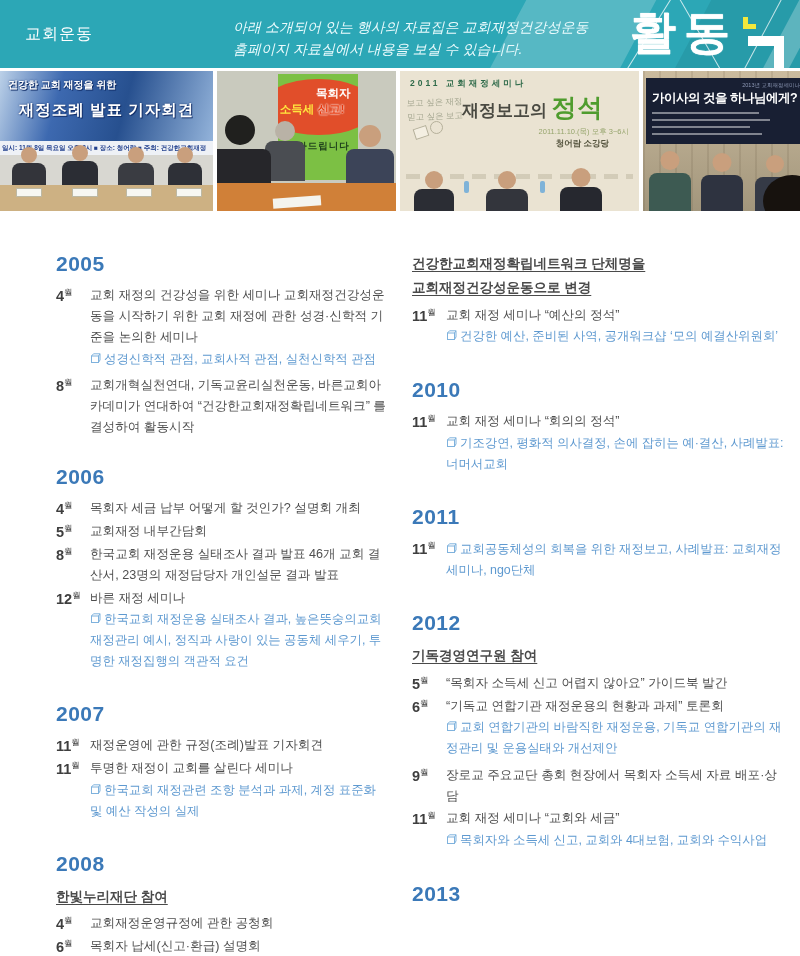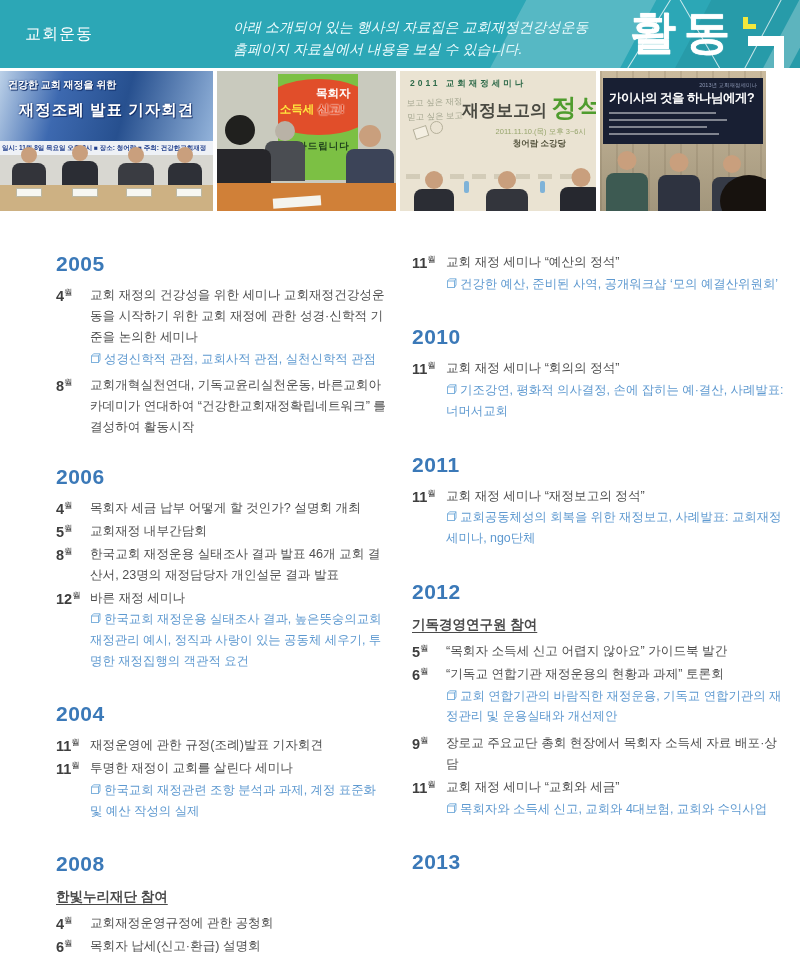--- a/index.html
+++ b/index.html
@@ -44,21 +44,21 @@
   .p2-banner { position:absolute; left:34%; top:3px; width:45%; height:76%; background:#7cc044; overflow:hidden; }
   .p2-circle { position:absolute; left:-20%; top:5%; width:140%; height:52%; border-radius:50%; background:#e14e2a; }
   .p2-t1 { position:absolute; top:12px; right:8px; color:#fff; font-weight:bold; font-size:11.5px; }
   .p2-t2 { position:absolute; top:28px; left:2px; font-weight:bold; font-size:11.5px; color:#ffe63e; white-space:nowrap; }
   .p2-t2 b { color:#e8380d; text-shadow:0 0 2px #fff,0 0 2px #fff; }
   .p2-t3 { position:absolute; top:62%; left:0; width:100%; text-align:center; font-size:9.5px; font-weight:bold; color:#20421c; letter-spacing:1px; }
   .p2-table { position:absolute; bottom:0; width:100%; height:28px; background:#d08038; }
   .p2-paper { position:absolute; bottom:4px; left:56px; width:48px; height:10px; background:#f4f4ee; transform:rotate(-4deg); }
 
   
-  .p3 { width:196px; background:#eae3d2; }
+  .p3 { width:239px; background:#eae3d2; }
   .p3-top { font-size:8.5px; font-weight:bold; letter-spacing:3px; color:#2f6b4a; margin:7px 0 0 10px; white-space:nowrap; }
   .p3-hand { position:absolute; left:7px; top:25px; font-size:8.5px; color:#a3a58f; line-height:1.6; transform:rotate(-2deg); }
   .p3-title { position:absolute; left:62px; top:20px; white-space:nowrap; }
   .p3-title .main { font-size:17px; font-weight:bold; color:#4a4a42; }
   .p3-title .accent { font-size:25px; font-weight:bold; color:#4f9c2e; letter-spacing:1px; }
   .p3-date { position:absolute; right:10px; top:56px; font-size:7.5px; color:#97a56d; }
   .p3-place { position:absolute; right:30px; top:67px; font-size:8.5px; font-weight:bold; color:#55543e; }
   .p3-doodle-head { position:absolute; left:30px; top:50px; width:13px; height:13px; border:1.5px solid #b5b09a; border-radius:50%; }
   .p3-doodle-box { position:absolute; left:14px; top:56px; width:14px; height:11px; border:1.5px solid #b5b09a; transform:rotate(-18deg); background:#f4efe2; }
   .p3-logos { position:absolute; left:6px; right:6px; bottom:32px; height:5px; background:repeating-linear-gradient(90deg,#c9c2ad 0 14px,transparent 14px 22px); opacity:.7; }
@@ -276,21 +276,21 @@
           <div class="etext">바른 재정 세미나</div>
           <div class="elinks"><svg class="doc-icon" width="11" height="11" viewBox="0 0 11 11">
                 <rect x="1.5" y="3" width="7" height="6.5" fill="none" stroke="#7fb2dd"></rect>
                 <path d="M1.5 3 L3.5 0.8 L10 0.8 L8.5 3 M10 0.8 L10 7 L8.5 9.5" fill="none" stroke="#7fb2dd"></path>
               </svg><span>한국교회 재정운용 실태조사 결과, 높은뜻숭의교회 재정관리 예시, 정직과 사랑이 있는 공동체 세우기, 투명한 재정집행의 객관적 요건</span></div>
         </div>
       </div>
     </div>
 
     <div class="section">
-      <div class="year">2004</div>
+      <div class="year">2007</div>
       <div class="entry">
         <div class="month"><span>11</span><sup>월</sup></div>
         <div class="ebody">
             <div class="etext">재정운영에 관한 규정(조례)발표 기자회견</div>
           </div>
       </div>
       <div class="entry">
         <div class="month"><span>11</span><sup>월</sup></div>
         <div class="ebody">
           <div class="etext">투명한 재정이 교회를 살린다 세미나</div>
@@ -319,20 +319,24 @@
             <div class="etext">목회자 납세(신고·환급) 설명회</div>
           </div>
       </div>
 
     </div>
   </div>
 
   <div class="col-right">
 
     <div class="section">
+      <div class="subtitle-wrap">
+        <div class="subtitle">건강한교회재정확립네트워크 단체명을</div>
+        <div class="subtitle">교회재정건강성운동으로 변경</div>
+      </div>
       <div class="entry">
         <div class="month"><span>11</span><sup>월</sup></div>
         <div class="ebody">
           <div class="etext">교회 재정 세미나 “예산의 정석”</div>
           <div class="elinks"><svg class="doc-icon" width="11" height="11" viewBox="0 0 11 11">
                 <rect x="1.5" y="3" width="7" height="6.5" fill="none" stroke="#7fb2dd"></rect>
                 <path d="M1.5 3 L3.5 0.8 L10 0.8 L8.5 3 M10 0.8 L10 7 L8.5 9.5" fill="none" stroke="#7fb2dd"></path>
               </svg><span>건강한 예산, 준비된 사역, 공개워크샵 ‘모의 예결산위원회’</span></div>
         </div>
       </div>
@@ -350,21 +354,20 @@
               </svg><span>기조강연, 평화적 의사결정, 손에 잡히는 예·결산, 사례발표: 너머서교회</span></div>
         </div>
       </div>
     </div>
 
     <div class="section">
       <div class="year">2011</div>
       <div class="entry">
         <div class="month"><span>11</span><sup>월</sup></div>
         <div class="ebody">
-          <div class="etext">교회 재정 세미나 “재정보고의 정석”</div>
           <div class="elinks"><svg class="doc-icon" width="11" height="11" viewBox="0 0 11 11">
                 <rect x="1.5" y="3" width="7" height="6.5" fill="none" stroke="#7fb2dd"></rect>
                 <path d="M1.5 3 L3.5 0.8 L10 0.8 L8.5 3 M10 0.8 L10 7 L8.5 9.5" fill="none" stroke="#7fb2dd"></path>
               </svg><span>교회공동체성의 회복을 위한 재정보고, 사례발표: 교회재정세미나, ngo단체</span></div>
         </div>
       </div>
     </div>
 
     <div class="section">
       <div class="year">2012</div>

